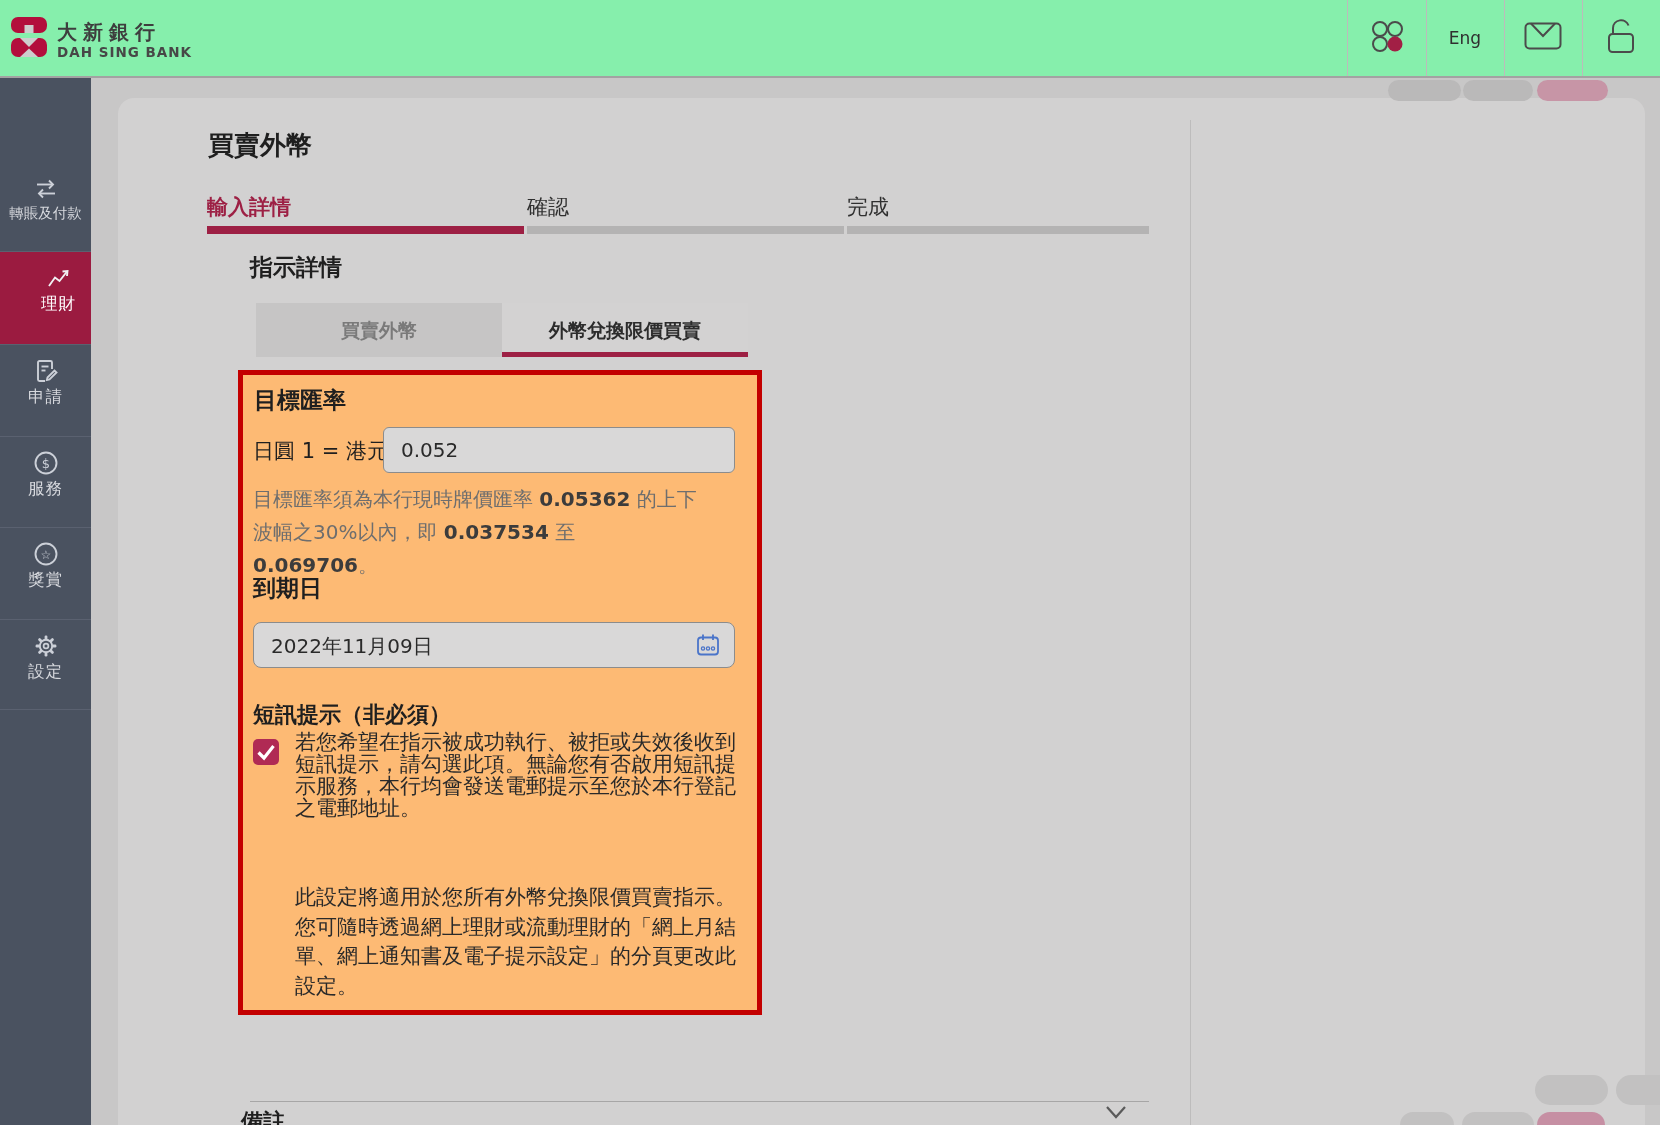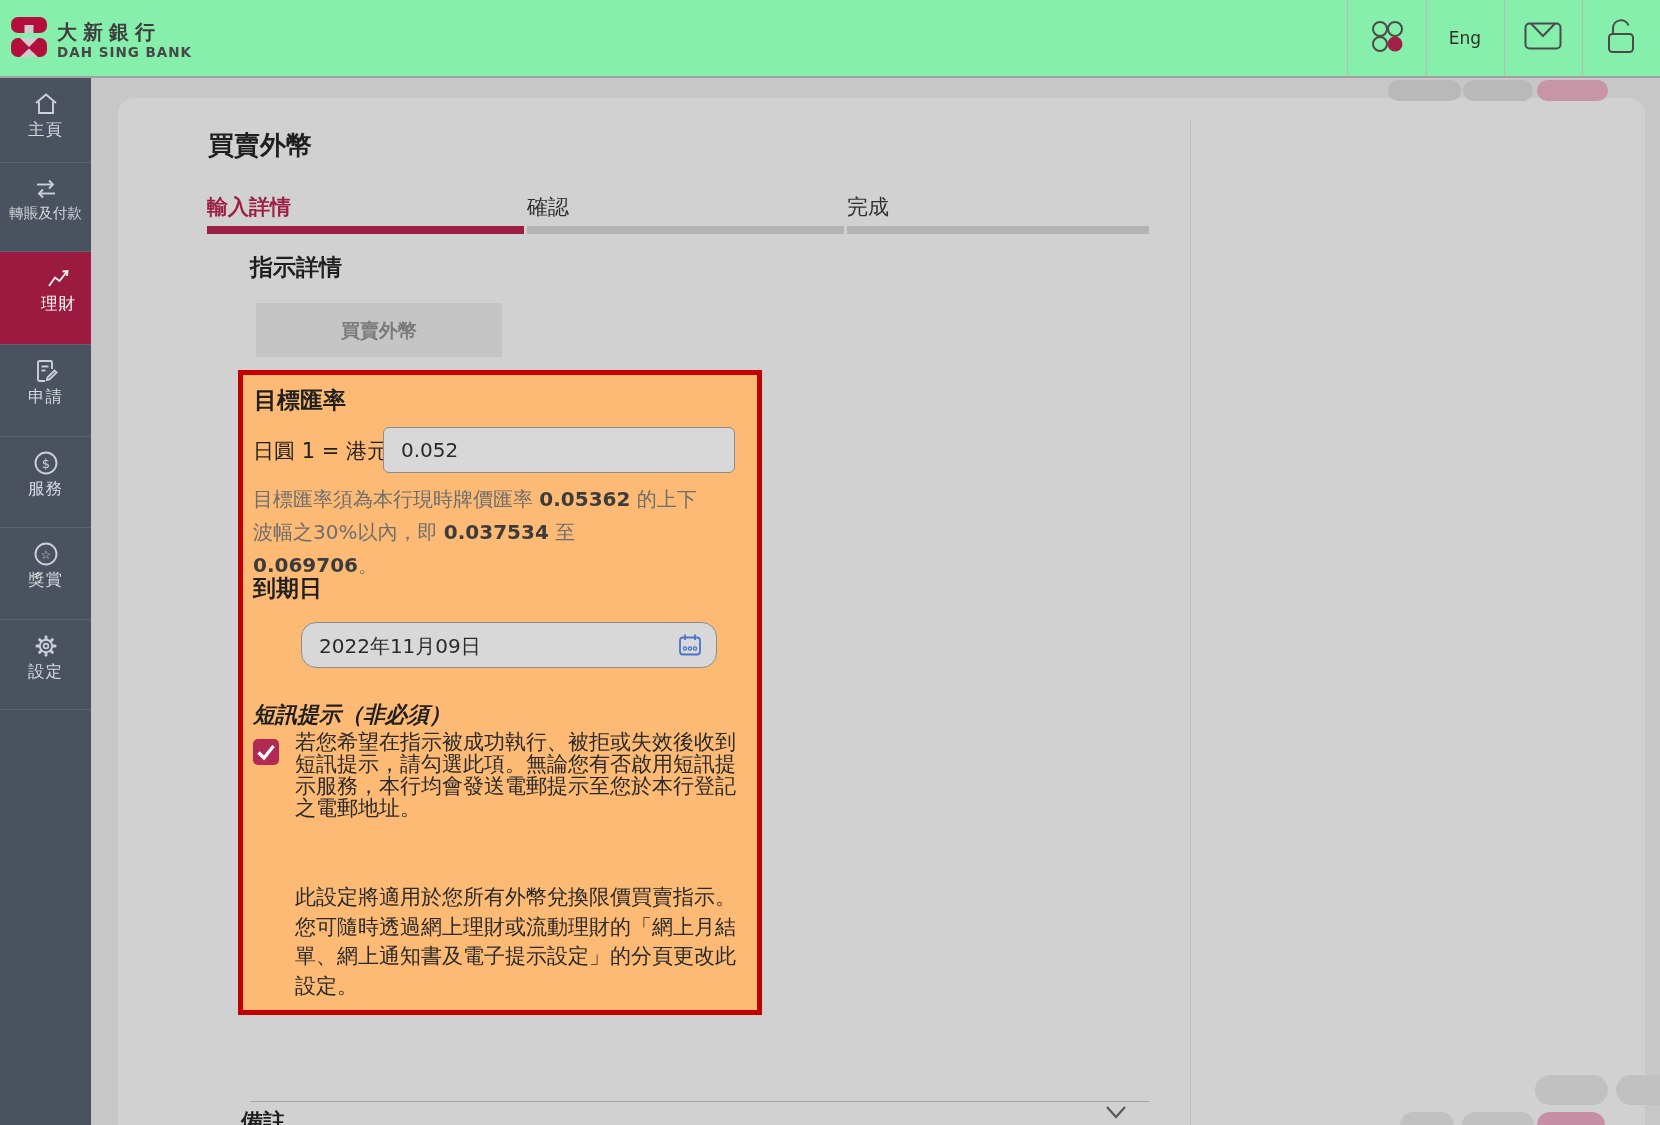--- a/index.html
+++ b/index.html
@@ -43,24 +43,24 @@
   .tab.active .tab-underline { position:absolute; left:0; right:0; bottom:0; height:5px; background:#9d2044; }
 
   
   .redbox { position:absolute; left:238px; top:370px; width:524px; height:645px; border:5px solid #c30000; background:#fdba74; z-index:8; }
   .rb-title1 { position:absolute; left:11px; top:10px; font-size:23px; font-weight:bold; }
   .rb-pair { position:absolute; left:10px; top:62px; font-size:21px; }
   .rate-input { position:absolute; left:140px; top:52px; width:352px; height:46px; background:#d9d8d8; border:1.5px solid #8c8c8c; border-radius:6px; font-size:20px; padding-left:17px; color:#2a2a2a; font-family:"DejaVu Sans","Liberation Sans",sans-serif; }
   .rb-helper { position:absolute; left:10px; top:108px; width:452px; font-size:20px; line-height:33px; color:#6e6e6e; }
   .rb-helper b { color:#3c3c3c; }
   .rb-title2 { position:absolute; left:10px; top:198px; font-size:23px; font-weight:bold; }
-  .date-field { position:absolute; left:10px; top:247px; width:416px; height:46px; background:#d9d8d8; border:1.5px solid #8c8c8c; border-radius:15px; cursor:pointer;margin-left:48px; }
+  .date-field { position:absolute; left:10px; top:247px; width:482px; height:46px; background:#d9d8d8; border:1.5px solid #8c8c8c; border-radius:8px; cursor:pointer; }
   .date-text { position:absolute; left:17px; top:10px; font-size:20px; color:#2a2a2a; }
   .cal-icon { position:absolute; right:13px; top:9px; width:26px; height:26px; }
-  .rb-title3 { position:absolute; left:10px; top:325px; font-size:22px; font-weight:bold;font-style:italic; }
+  .rb-title3 { position:absolute; left:10px; top:325px; font-size:22px; font-weight:bold; }
   .checkbox { position:absolute; left:10px; top:364px; width:26px; height:26px; background:#b02a54; border-radius:5px; cursor:pointer; }
   .rb-para1 { position:absolute; left:52px; top:356px; width:452px; font-size:21px; line-height:22px; color:#2a2a2a; }
   .rb-para2 { position:absolute; left:52px; top:508px; width:452px; font-size:21px; line-height:29.5px; color:#2a2a2a; }
 
   
   .bottom-divider { position:absolute; left:250px; top:1101px; width:899px; height:1px; background:#a7a6a6; z-index:7; }
   .remarks-label { position:absolute; left:241px; top:1107px; font-size:22px; font-weight:bold; z-index:7; }
   .remarks-chevron { position:absolute; left:1105px; top:1105px; width:22px; height:16px; z-index:7; cursor:pointer; }
 
   
@@ -117,29 +117,20 @@
       <svg width="32" height="38" viewBox="0 0 32 38">
         <path d="M8 17 V11 a8 8 0 0 1 15.5 -2.5" fill="none" stroke="#4b4b4b" stroke-width="2"></path>
         <rect x="4" y="17" width="24" height="18" rx="3.5" fill="none" stroke="#4b4b4b" stroke-width="2"></rect>
       </svg>
     </span>
   </div>
 </div>
 
 <div class="sidebar">
 
-  <div class="sb-item" style="top:0;height:85px">
-    <div class="sb-icon">
-      <svg width="26" height="26" viewBox="0 0 26 26" fill="none" stroke="#ccd0d8" stroke-width="1.9">
-        <polyline points="3,12 13,3.5 23,12"></polyline>
-          <polyline points="6,10.5 6,22 20,22 20,10.5"></polyline>
-      </svg>
-    </div>
-    <div class="sb-label">主頁</div>
-  </div>
 
   <div class="sb-item" style="top:85px;height:89px">
     <div class="sb-icon">
       <svg width="26" height="26" viewBox="0 0 26 26" fill="none" stroke="#ccd0d8" stroke-width="1.9">
         <polyline points="4,8.5 20,8.5"></polyline>
           <polyline points="16,4.5 20,8.5 16,12.5"></polyline>
         <polyline points="22,17.5 6,17.5"></polyline>
           <polyline points="10,13.5 6,17.5 10,21.5"></polyline>
       </svg>
     </div>
@@ -221,20 +212,24 @@
 <div class="bar-seg active" style="left:207px;width:317px"></div>
 <div class="bar-seg" style="left:527px;width:317px"></div>
 <div class="bar-seg" style="left:847px;width:302px"></div>
 
 <div class="section-title">指示詳情</div>
 
 <div class="tabs">
   <div class="tab inactive">
     <span>買賣外幣</span>
   </div>
+  <div class="tab active">
+    <span>外幣兌換限價買賣</span>
+    <div class="tab-underline"></div>
+  </div>
 </div>
 
 <div class="redbox">
   <div class="rb-title1">目標匯率</div>
   <span class="rb-pair">日圓 1 = 港元</span>
   <input class="rate-input" type="text" value="0.052" style="">
   <div class="rb-helper">
     <span>目標匯率須為本行現時牌價匯率 </span><b>0.05362</b><span> 的上下波幅之30%以內，即 </span><b>0.037534</b><span> 至 </span><b>0.069706</b><span>。</span>
   </div>
 

